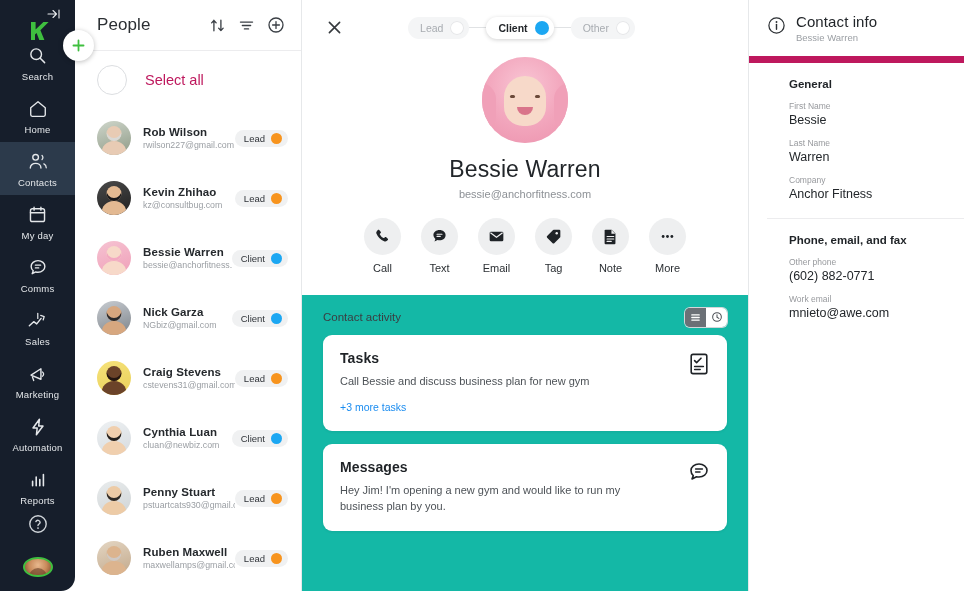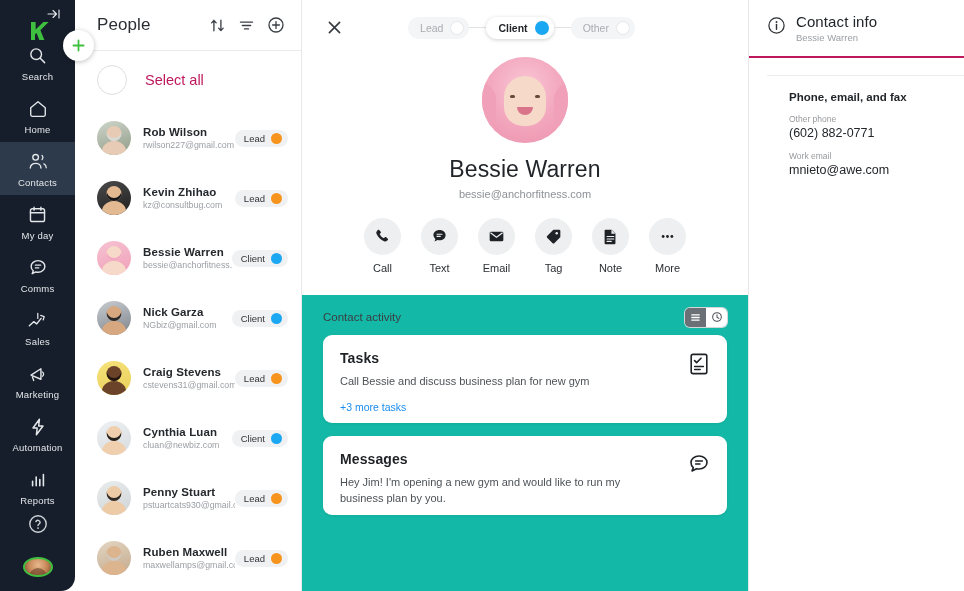--- a/index.html
+++ b/index.html
@@ -143,34 +143,34 @@
   .activity { margin-top: 21px; background: #14b8a6; flex: 1 1 auto; padding: 0 21px; }
   .act-head { display: flex; align-items: center; height: 40px; padding-top: 4px; }
   .act-title { font-size: 11.5px; color: #3a3e42; }
   .view-toggle { margin-left: auto; display: flex; border-radius: 5px; overflow: hidden;
                  box-shadow: 0 0 0 1px #d4d6d9; }
   .vt { width: 21px; height: 19px; display: flex; align-items: center; justify-content: center; cursor: pointer; }
   .vt.on { background: #6b7076; color: #fff; }
   .vt.off { background: #fff; color: #4a4e53; }
 
   .card {
-    background: #fff; border-radius: 9px; padding: 15px 17px 8px;
+    background: #fff; border-radius: 9px; padding: 15px 17px 16px;
     box-shadow: 0 1px 3px rgba(0,0,0,.07); margin-bottom: 13px;
     display: flex; align-items: flex-start;
   }
   .card-body { flex: 1 1 auto; }
   .card-title { font-size: 14px; color: #1f2327; font-weight: 700; letter-spacing: .1px; }
   .card-text { font-size: 11px; color: #4d5257; margin-top: 8px; line-height: 1.45; max-width: 300px; }
   .card-link { font-size: 10.5px; color: #1a8cf0; margin-top: 11px; display: inline-block; cursor: pointer; }
   .card-ico { flex: 0 0 auto; color: #1f2327; margin-top: 2px; }
 
   
   .info { width: 215px; flex: 0 0 215px; height: 591px; background: #fff; }
   .info-head { display: flex; align-items: flex-start; gap: 10px; padding: 13px 16px 13px 18px;
-               border-bottom: 2px solid #be185d; }
+               border-bottom: 7px solid #be185d; }
   .info-ico { color: #2b2f33; margin-top: 3px; }
   .info-title { font-size: 15px; color: #22262a; letter-spacing: .1px; }
   .info-sub { font-size: 9.5px; color: #9a9ea3; margin-top: 2px; }
   .sect { padding: 0 18px 0 40px; }
   .sect-title { font-size: 11.5px; color: #1f2327; font-weight: 700; padding-top: 15px; }
   .fld { margin-top: 11px; }
   .fld-lab { font-size: 8.5px; color: #97999d; }
   .fld-val { font-size: 12.5px; color: #23272b; margin-top: 2px; }
   .sect-div { height: 1px; background: #ececee; margin: 17px 0 0 18px; }
 </style>
@@ -591,20 +591,35 @@
           <path d="M10 9v5" stroke="#2b2f33" stroke-width="1.5" stroke-linecap="round"></path>
           <circle cx="10" cy="6.3" r="1" fill="#2b2f33"></circle>
         </svg>
       </span>
       <div>
         <div class="info-title">Contact info</div>
         <div class="info-sub">Bessie Warren</div>
       </div>
     </div>
     <div id="info-sections">
+        <div class="sect">
+          <div class="sect-title">General</div>
+          <div class="fld">
+            <div class="fld-lab">First Name</div>
+            <div class="fld-val">Bessie</div>
+          </div>
+          <div class="fld">
+            <div class="fld-lab">Last Name</div>
+            <div class="fld-val">Warren</div>
+          </div>
+          <div class="fld">
+            <div class="fld-lab">Company</div>
+            <div class="fld-val">Anchor Fitness</div>
+          </div>
+        </div>
         <div class="sect-div"></div>
         <div class="sect">
           <div class="sect-title">Phone, email, and fax</div>
           <div class="fld">
             <div class="fld-lab">Other phone</div>
             <div class="fld-val">(602) 882-0771</div>
           </div>
           <div class="fld">
             <div class="fld-lab">Work email</div>
             <div class="fld-val">mnieto@awe.com</div>

